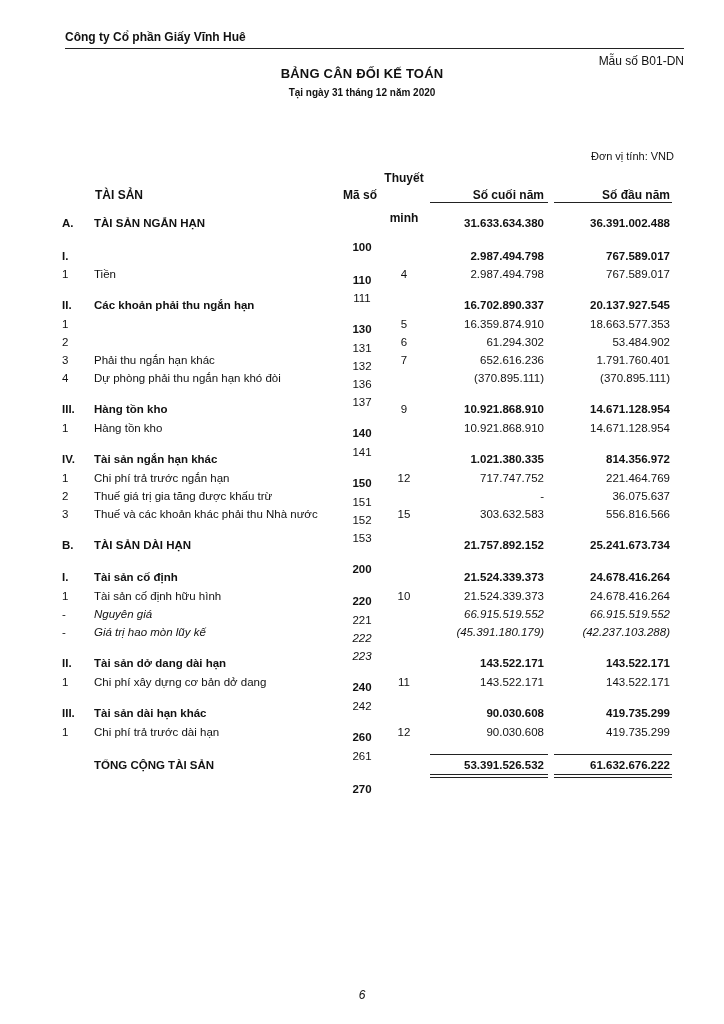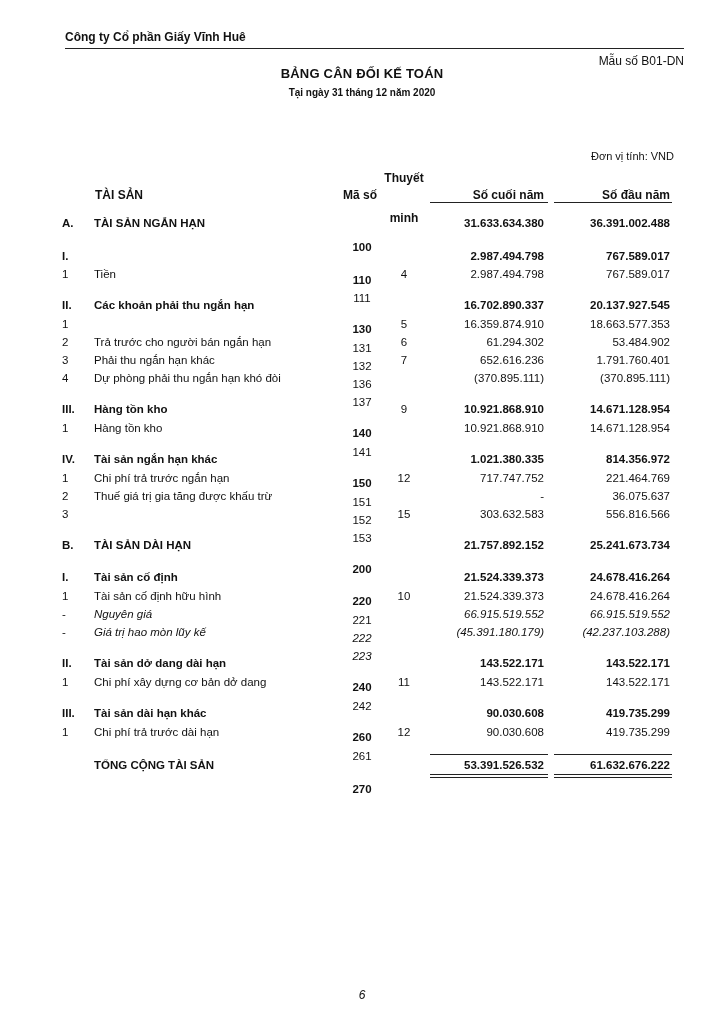--- a/index.html
+++ b/index.html
@@ -114,21 +114,20 @@
     </div>
     <div class="row normal" style="top: 316px;">
       <span class="num">1</span>
       <span class="code">131</span>
       <span class="note">5</span>
       <span class="end">16.359.874.910</span>
       <span class="start">18.663.577.353</span>
     </div>
     <div class="row normal" style="top: 334px;">
       <span class="num">2</span>
-      <span class="name">Trả trước cho người bán ngắn hạn</span>
       <span class="code">132</span>
       <span class="note">6</span>
       <span class="end">61.294.302</span>
       <span class="start">53.484.902</span>
     </div>
     <div class="row normal" style="top: 352px;">
       <span class="num">3</span>
       <span class="name">Phải thu ngắn hạn khác</span>
       <span class="code">136</span>
       <span class="note">7</span>
@@ -178,20 +177,21 @@
     <div class="row normal" style="top: 488px;">
       <span class="num">2</span>
       <span class="name">Thuế giá trị gia tăng được khấu trừ</span>
       <span class="code">152</span>
       <span class="note"></span>
       <span class="end">-</span>
       <span class="start">36.075.637</span>
     </div>
     <div class="row normal" style="top: 506px;">
       <span class="num">3</span>
+      <span class="name">Thuế và các khoản khác phải thu Nhà nước</span>
       <span class="code">153</span>
       <span class="note">15</span>
       <span class="end">303.632.583</span>
       <span class="start">556.816.566</span>
     </div>
     <div class="row bold" style="top: 537px;">
       <span class="num">B.</span>
       <span class="name">TÀI SẢN DÀI HẠN</span>
       <span class="code">200</span>
       <span class="note"></span>

